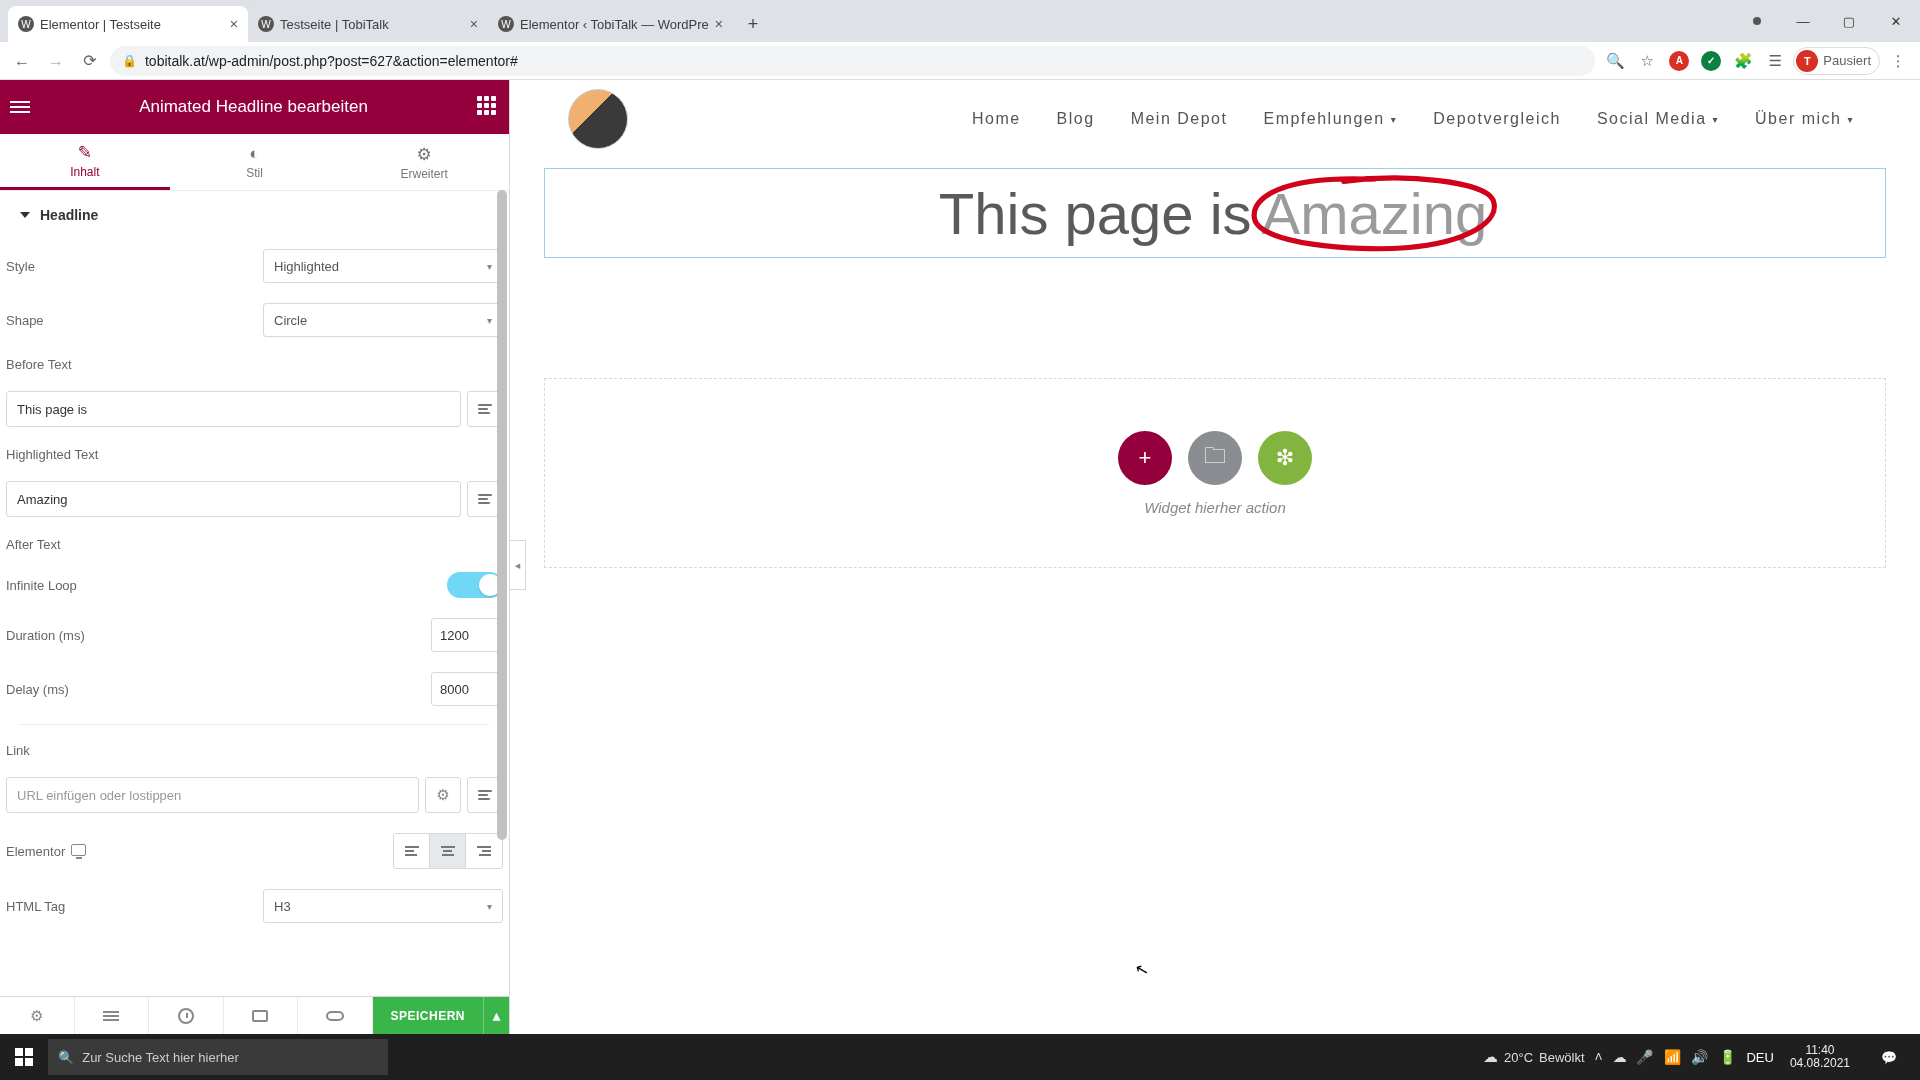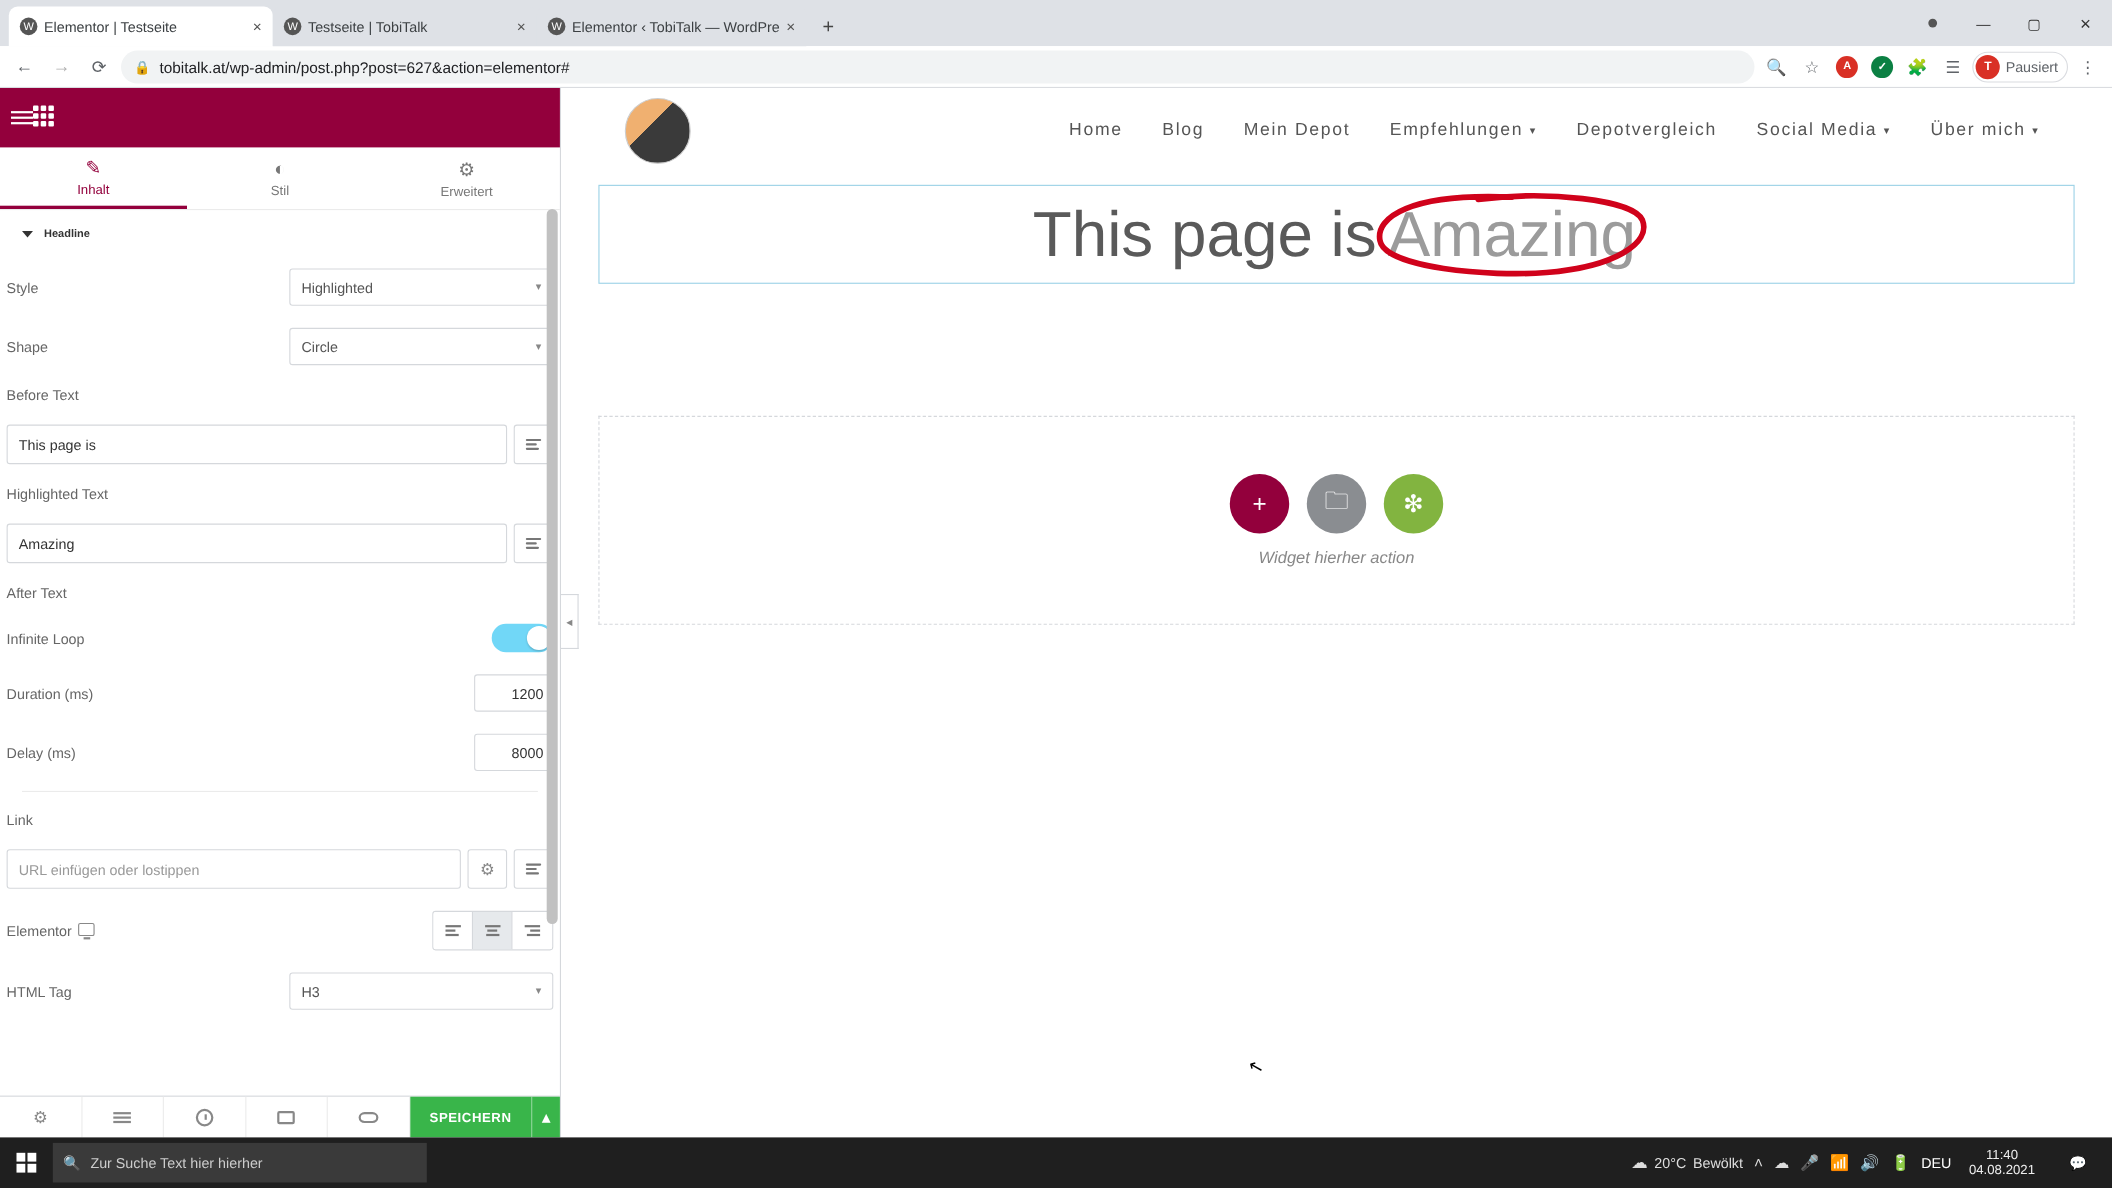--- a/index.html
+++ b/index.html
@@ -44,42 +44,42 @@
 
 .sb-tabs { display:flex; border-bottom:1px solid #ebebeb; }
 .sb-tab { flex:1; height:56px; display:flex; flex-direction:column; align-items:center; justify-content:center; gap:2px; font-size:12px; color:#777; cursor:pointer; }
 .sb-tab.active { color:#93003c; border-bottom:3px solid #93003c; }
 .sb-tab .ico { font-size:17px; }
 
 .sb-body { flex:1; overflow-y:auto; padding:0; }
 .scrollbar { position:absolute; right:0; top:110px; bottom:38px; width:14px; }
 .scrollthumb { position:absolute; top:0; left:2px; width:10px; height:650px; background:#c1c1c1; border-radius:5px; }
 
-.acc-head { display:flex; align-items:center; gap:10px; padding:16px 20px; font-size:10px; font-weight:600; color:#333; cursor:pointer; }
+.acc-head { display:flex; align-items:center; gap:10px; padding:16px 20px; font-size:14px; font-weight:600; color:#333; cursor:pointer; }
 .caret { display:inline-block; width:0; height:0; border-left:5px solid transparent; border-right:5px solid transparent; border-top:6px solid #333; }
 
 .fieldrow { display:flex; align-items:center; justify-content:space-between; padding:10px 6px; font-size:13px; color:#555; }
 .fieldrow.stack { flex-direction:column; align-items:stretch; gap:19px; }
 .label { color:#666; font-size:13px; }
 .select { width:240px; height:34px; border:1px solid #d5d8dc; border-radius:3px; background:#fff; display:flex; align-items:center; padding:0 10px; font-size:13px; color:#555; justify-content:space-between; }
 .sel-caret { font-size:10px; color:#888; }
 
 .inputwrap { display:flex; gap:6px; }
 .input { flex:1; height:36px; border:1px solid #d5d8dc; border-radius:3px; padding:0 10px; font-size:13px; color:#333; display:flex; align-items:center; background:#fff; }
 .input.empty { color:#999; }
 .dyn-btn { width:36px; height:36px; border:1px solid #d5d8dc; border-radius:3px; display:flex; align-items:center; justify-content:center; color:#777; background:#fff; }
 .dynico span{ display:block; width:14px; height:2px; background:#777; margin:2px 0; border-radius:1px;}
 .dynico span:nth-child(2){width:10px;}
 .dynico span:nth-child(3){width:12px;}
 
 .toggle { width:56px; height:26px; border-radius:13px; background:#71d7f7; position:relative; }
 .toggle::after { content:""; position:absolute; right:2px; top:2px; width:22px; height:22px; background:#fff; border-radius:50%; box-shadow:0 1px 2px rgba(0,0,0,0.2); }
 .toggle .ton{position:absolute;left:6px;top:4px;color:#fff;font-size:11px;}
 
-.numinput { width:72px; height:34px; border:1px solid #d5d8dc; border-radius:3px; padding:0 8px; font-size:13px; color:#333; display:flex; align-items:center;justify-content:flex-end; }
+.numinput { width:72px; height:34px; border:1px solid #d5d8dc; border-radius:3px; padding:0 8px; font-size:13px; color:#333; display:flex; align-items:center; }
 
 .hr { height:1px; background:#ebebeb; margin:8px 20px; }
 
 .gear { width:36px; height:36px; border:1px solid #d5d8dc; border-radius:3px; display:flex; align-items:center; justify-content:center; color:#777; background:#fff; }
 
 .alignwrap { display:flex; border:1px solid #d5d8dc; border-radius:3px; overflow:hidden; }
 .alignwrap .al { width:36px; height:34px; display:flex; align-items:center; justify-content:center; background:#fff; border-right:1px solid #d5d8dc; }
 .alignwrap .al:last-child{border-right:none;}
 .alignwrap .al.active { background:#e6e9ec; }
 .albar { display:flex; flex-direction:column; gap:2px; }
@@ -208,20 +208,21 @@
 
 <div class="app">
 
   <div class="sidebar">
     <div class="sb-header">
       <div class="burger">
           <span></span>
           <span></span>
           <span></span>
         </div>
+      <div class="sb-title">Animated Headline bearbeiten</div>
       <div class="sb-apps">
           <span></span>
           <span></span>
           <span></span>
           <span></span>
           <span></span>
           <span></span>
           <span></span>
           <span></span>
           <span></span>

